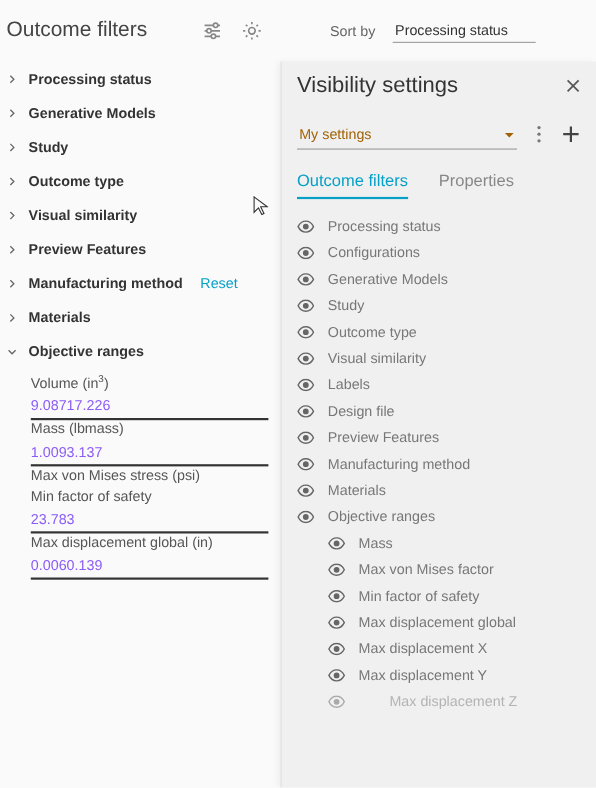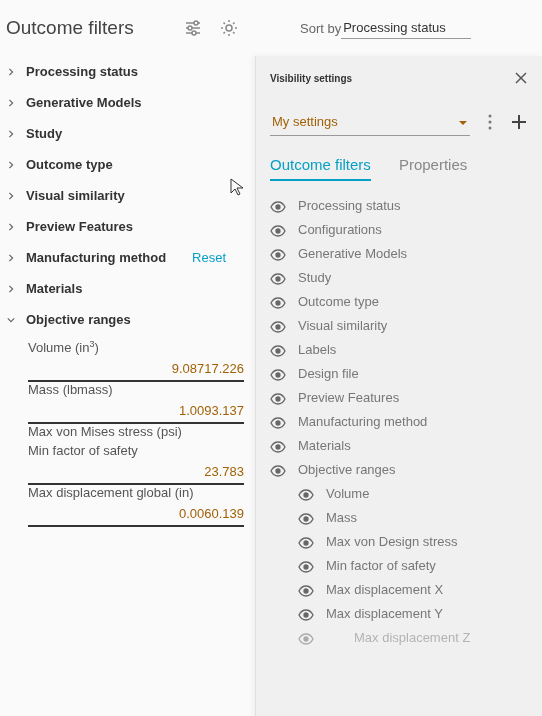--- a/index.html
+++ b/index.html
@@ -60,53 +60,53 @@
       justify-content: center;
     }
     .filter-label {
       font-size: 13px;
       font-weight: 600;
       color: #333;
     }
     .reset-link {
       font-size: 13px;
       color: #06a0c7;
-      margin-left: 16px;
+      margin-left: 6px;
       font-weight: 400;
     }
     .ranges-block {
       padding: 4px 6px 0 28px;
     }
     .range-item {
     }
     .range-label {
       font-size: 13px;
       color: #555;
       margin-bottom: 4px;
     }
     .range-label sup { font-size: 9px; vertical-align: super; }
     .range-values {
       display: flex;
-      justify-content: flex-end;
-      font-size: 13px;
-      color: #a16207;
+      justify-content: flex-start;
+      font-size: 13px;
+      color: #8b5cf6;
       border-bottom: 2px solid #333;
       padding-bottom: 4px;
       margin-top: 6px;
     }
 
     .sort-area {
       position: absolute;
       left: 290px; top: 0;
       right: 0;
       height: 56px;
       display: flex;
       align-items: center;
       padding: 12px 10px;
-      gap: 0;
+      gap: 16px;
     }
     .sort-label {
       font-size: 13px;
       color: #666;
     }
     .sort-value {
       font-size: 13px;
       color: #333;
       border-bottom: 1px solid #999;
       padding: 3px 20px 3px 2px;
@@ -122,22 +122,22 @@
       box-shadow: -2px 0 6px rgba(0,0,0,0.05);
     }
     .right-header {
       display: flex;
       align-items: center;
       justify-content: space-between;
       height: 44px;
       padding: 0 14px;
     }
     .right-header-title {
-      font-size: 10px;
-      font-weight: 700;
+      font-size: 20px;
+      font-weight: 400;
       color: #333;
     }
     .close-icon {
       width: 14px; height: 14px;
       color: #555;
     }
     .settings-row {
       display: flex;
       align-items: center;
       padding: 8px 14px 14px 14px;
@@ -478,42 +478,42 @@
             <circle cx="8" cy="6" r="2" fill="currentColor"></circle>
           </svg></span>
         <span class="vis-label">Objective ranges</span>
       </div>
 
     <div class="vis-item indent">
         <span class="eye-icon"><svg viewBox="0 0 16 12" width="16" height="12" stroke="currentColor" fill="none" stroke-width="1.3">
             <path d="M1 6s2.5-5 7-5 7 5 7 5-2.5 5-7 5-7-5-7-5z"></path>
             <circle cx="8" cy="6" r="2" fill="currentColor"></circle>
           </svg></span>
-        <span class="vis-label">Volume</span>
+        <span class="vis-label">Mass</span>
       </div>
     <div class="vis-item indent">
         <span class="eye-icon"><svg viewBox="0 0 16 12" width="16" height="12" stroke="currentColor" fill="none" stroke-width="1.3">
             <path d="M1 6s2.5-5 7-5 7 5 7 5-2.5 5-7 5-7-5-7-5z"></path>
             <circle cx="8" cy="6" r="2" fill="currentColor"></circle>
           </svg></span>
-        <span class="vis-label">Mass</span>
+        <span class="vis-label">Max von Mises factor</span>
       </div>
     <div class="vis-item indent">
         <span class="eye-icon"><svg viewBox="0 0 16 12" width="16" height="12" stroke="currentColor" fill="none" stroke-width="1.3">
             <path d="M1 6s2.5-5 7-5 7 5 7 5-2.5 5-7 5-7-5-7-5z"></path>
             <circle cx="8" cy="6" r="2" fill="currentColor"></circle>
           </svg></span>
-        <span class="vis-label">Max von Design stress</span>
+        <span class="vis-label">Min factor of safety</span>
       </div>
     <div class="vis-item indent">
         <span class="eye-icon"><svg viewBox="0 0 16 12" width="16" height="12" stroke="currentColor" fill="none" stroke-width="1.3">
             <path d="M1 6s2.5-5 7-5 7 5 7 5-2.5 5-7 5-7-5-7-5z"></path>
             <circle cx="8" cy="6" r="2" fill="currentColor"></circle>
           </svg></span>
-        <span class="vis-label">Min factor of safety</span>
+        <span class="vis-label">Max displacement global</span>
       </div>
     <div class="vis-item indent">
         <span class="eye-icon"><svg viewBox="0 0 16 12" width="16" height="12" stroke="currentColor" fill="none" stroke-width="1.3">
             <path d="M1 6s2.5-5 7-5 7 5 7 5-2.5 5-7 5-7-5-7-5z"></path>
             <circle cx="8" cy="6" r="2" fill="currentColor"></circle>
           </svg></span>
         <span class="vis-label">Max displacement X</span>
       </div>
     <div class="vis-item indent">
         <span class="eye-icon"><svg viewBox="0 0 16 12" width="16" height="12" stroke="currentColor" fill="none" stroke-width="1.3">

